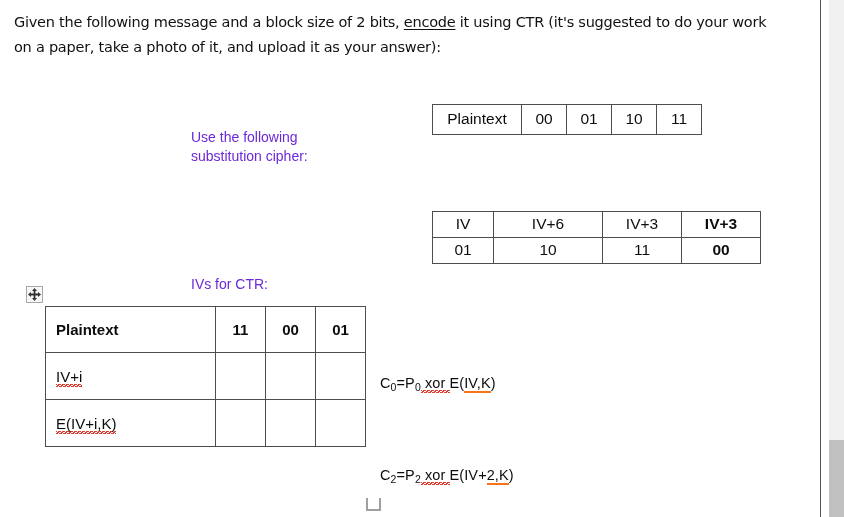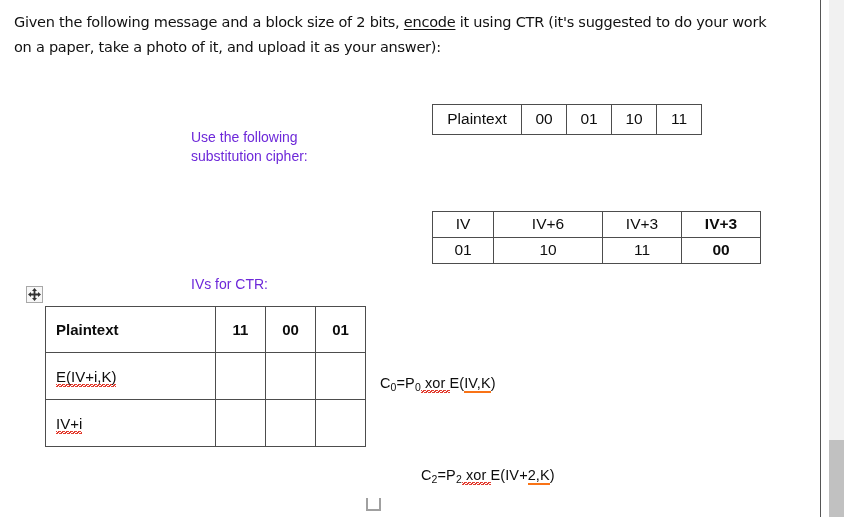--- a/index.html
+++ b/index.html
@@ -179,21 +179,21 @@
   .formula {
     position: absolute;
     left: 380px;
     font-size: 14.5px;
     color: #0d0d0d;
     white-space: nowrap;
     letter-spacing: 0.1px;
   }
   #formula-0 { top: 375px; }
   #formula-1 { top: 421px; }
-  #formula-2 { top: 467px; margin-left: 41px; }
+  #formula-2 { top: 467px; }
   .formula sub {
     font-size: 10.5px;
     vertical-align: baseline;
     position: relative;
     top: 3px;
   }
   
   .sp {
     position: relative;
     background-image:
@@ -278,27 +278,27 @@
 
   <table id="answer-table">
     <tbody>
         <tr class="header">
       <td class="hdr-label">Plaintext</td>
       <td class="cell">11</td>
       <td class="cell">00</td>
       <td class="cell">01</td>
     </tr>
     <tr>
+      <td class="row-label"><span class="sq">IV+i</span></td>
+      <td class="cell"></td>
+      <td class="cell"></td>
+      <td class="cell"></td>
+    </tr>
+    <tr>
       <td class="row-label"><span class="sq">E(IV+i,K)</span></td>
-      <td class="cell"></td>
-      <td class="cell"></td>
-      <td class="cell"></td>
-    </tr>
-    <tr>
-      <td class="row-label"><span class="sq">IV+i</span></td>
       <td class="cell"></td>
       <td class="cell"></td>
       <td class="cell"></td>
     </tr>
   </tbody>
     </table>
 
   <div id="table-resize-handle"></div>
 
   <div class="formula" id="formula-0">

